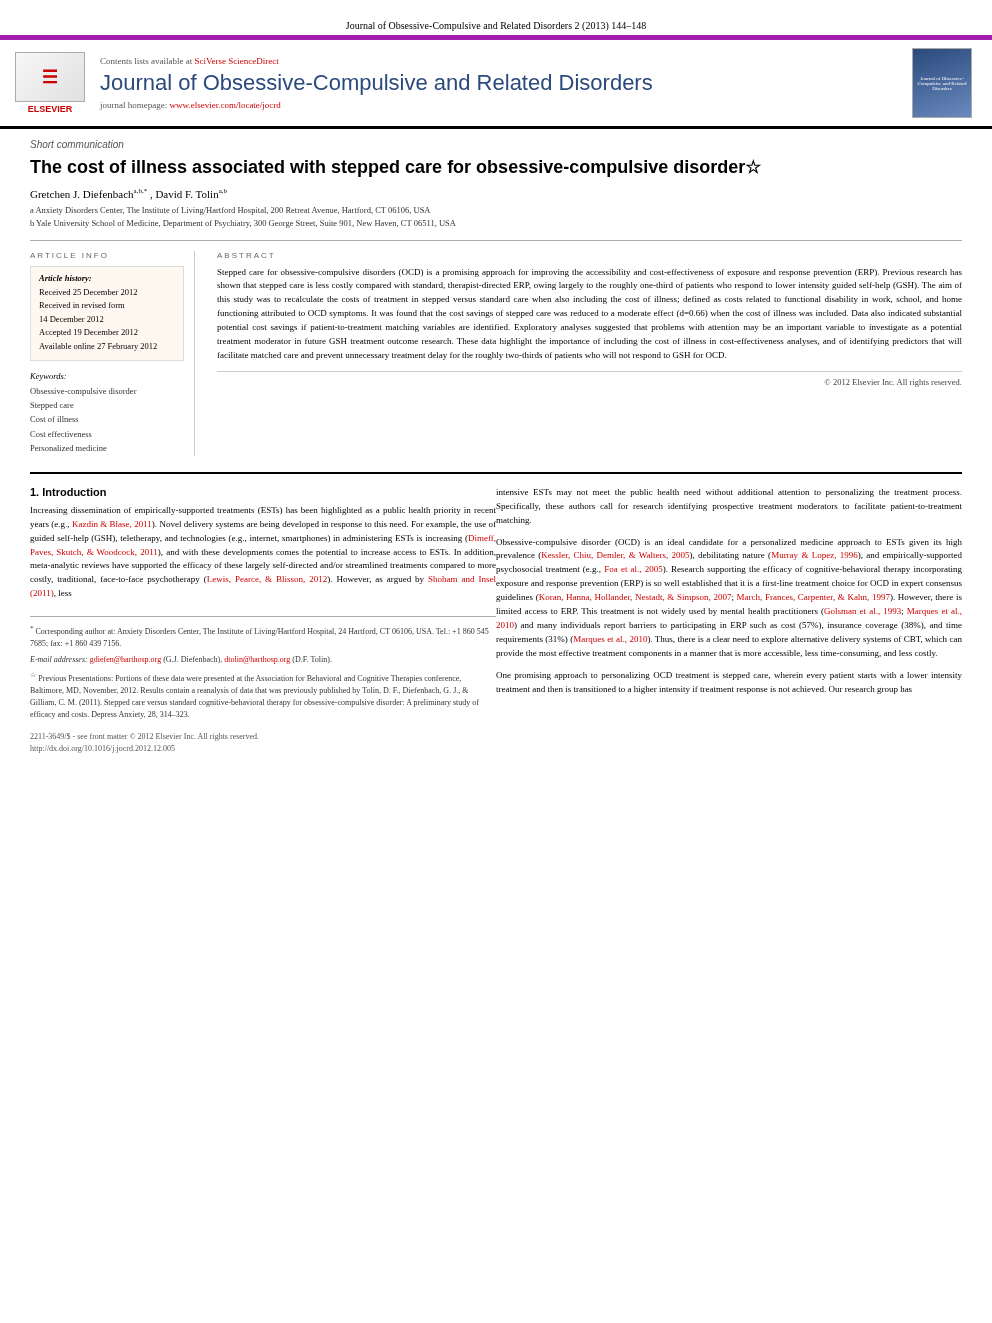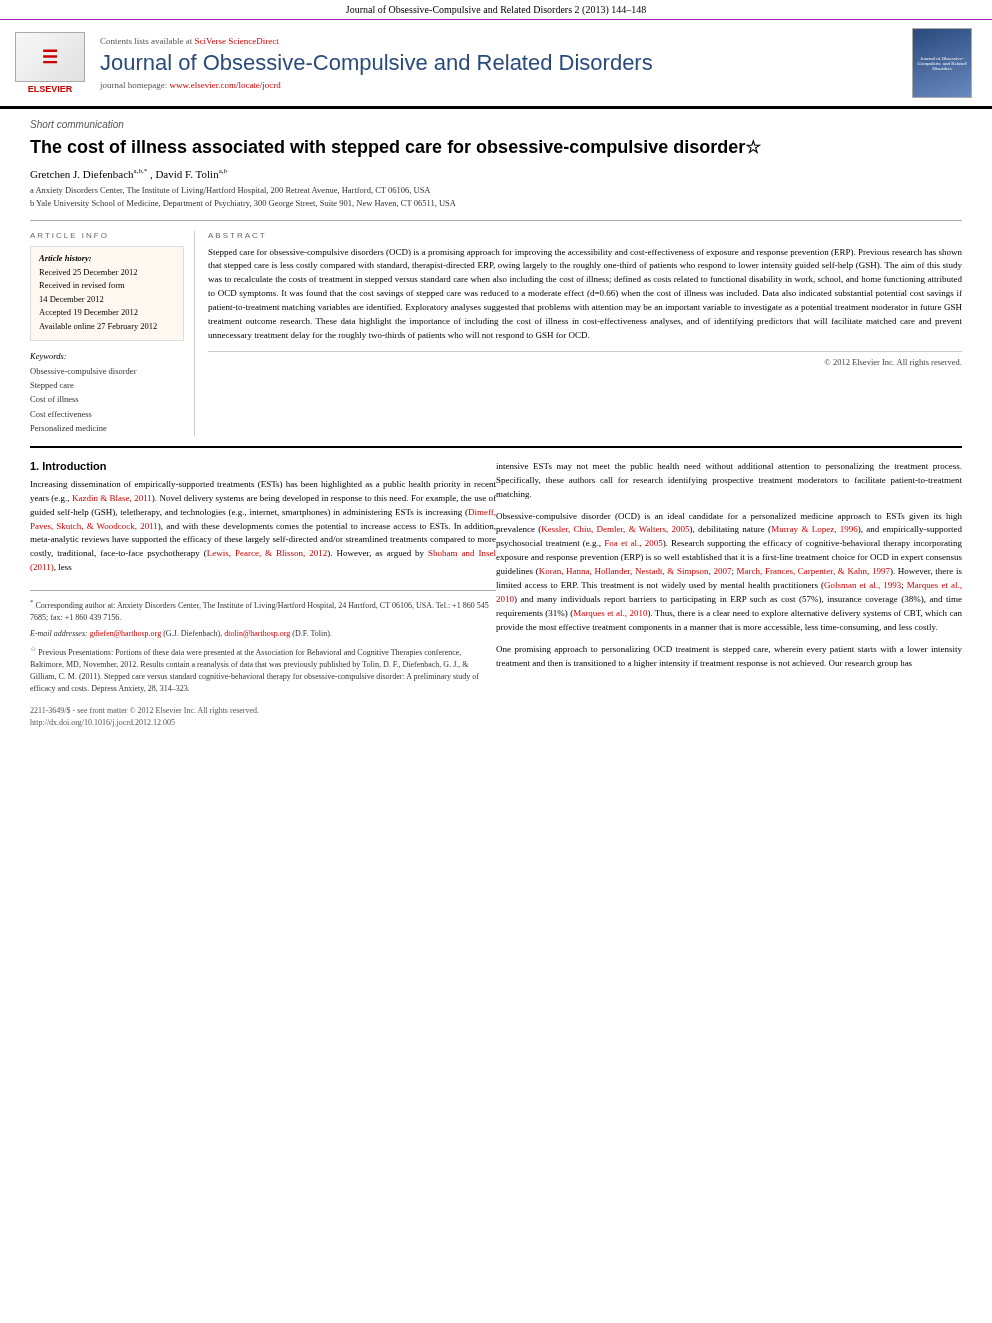--- a/index.html
+++ b/index.html
@@ -9,22 +9,22 @@
       font-size: 10px;
       color: #000;
       width: 992px;
       min-height: 1323px;
     }
 
     
     .top-bar {
       background: #fff;
       text-align: center;
-      padding: 4px 0 4px;
-      border-bottom: 1px solid #a21caf;
+      padding: 20px 0 4px;
+      border-bottom: 5px solid #a21caf;
     }
 
     
     .journal-header {
       display: flex;
       align-items: center;
       padding: 8px 20px 8px 10px;
       border-bottom: 3px solid #000;
       gap: 10px;
     }
@@ -127,21 +127,21 @@
     .affiliations {
       font-size: 8.5px;
       color: #333;
       margin-bottom: 10px;
       line-height: 1.5;
     }
 
     
     .two-col {
       display: flex;
-      gap: 13px;
+      gap: 22px;
       border-top: 1px solid #aaa;
       padding-top: 10px;
       margin-top: 5px;
     }
     .left-col {
       width: 165px;
       min-width: 165px;
       border-right: 1px solid #ccc;
       padding-right: 10px;
     }
@@ -201,21 +201,21 @@
       color: #444;
       border-top: 1px solid #ccc;
       padding-top: 5px;
     }
 
     
     .main-content {
       display: flex;
       padding-top: 12px;
       border-top: 2px solid #000;
-      margin-top: 10px;
+      margin-top: 16px;
     }
     .main-left {
       flex: 1;
     }
     .main-right {
       flex: 1;
     }
 
     .section-heading {
       font-family: Arial, sans-serif;

